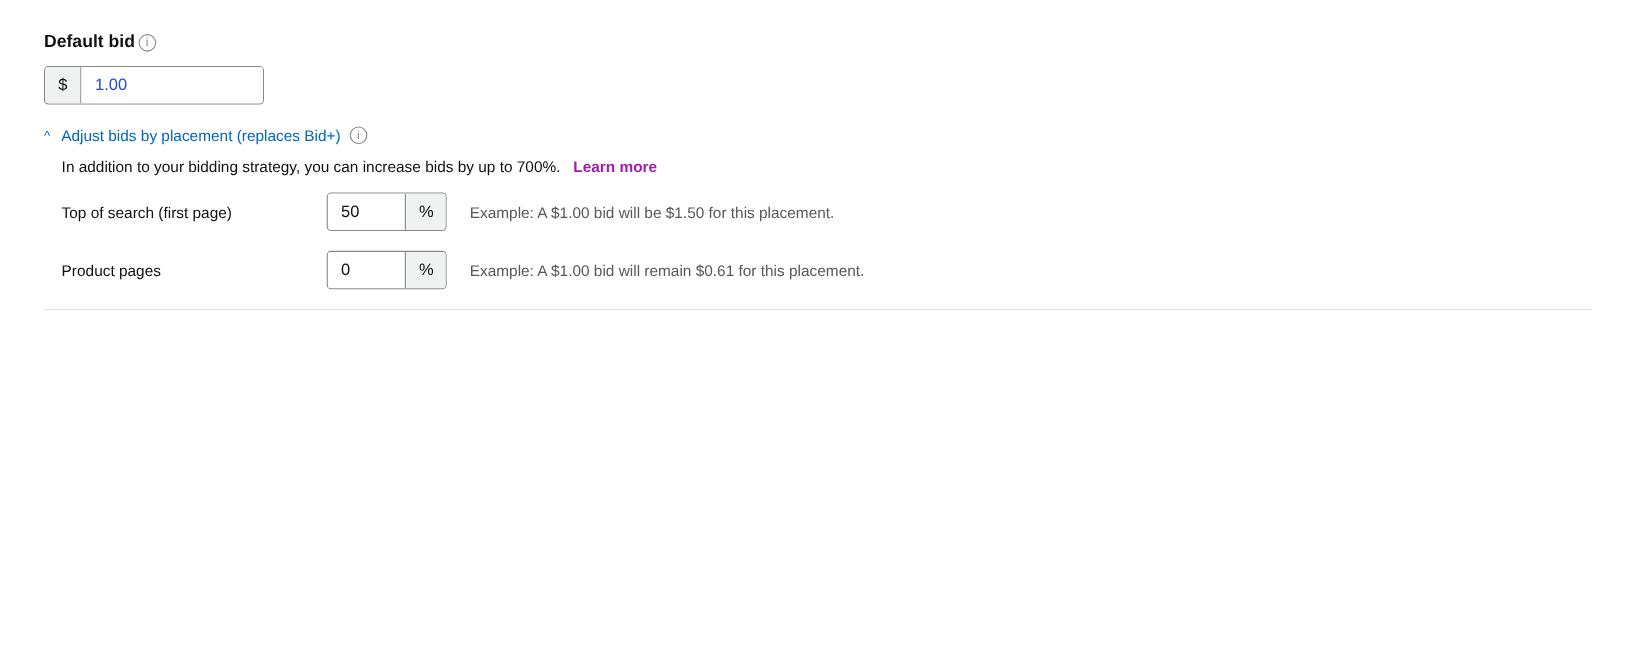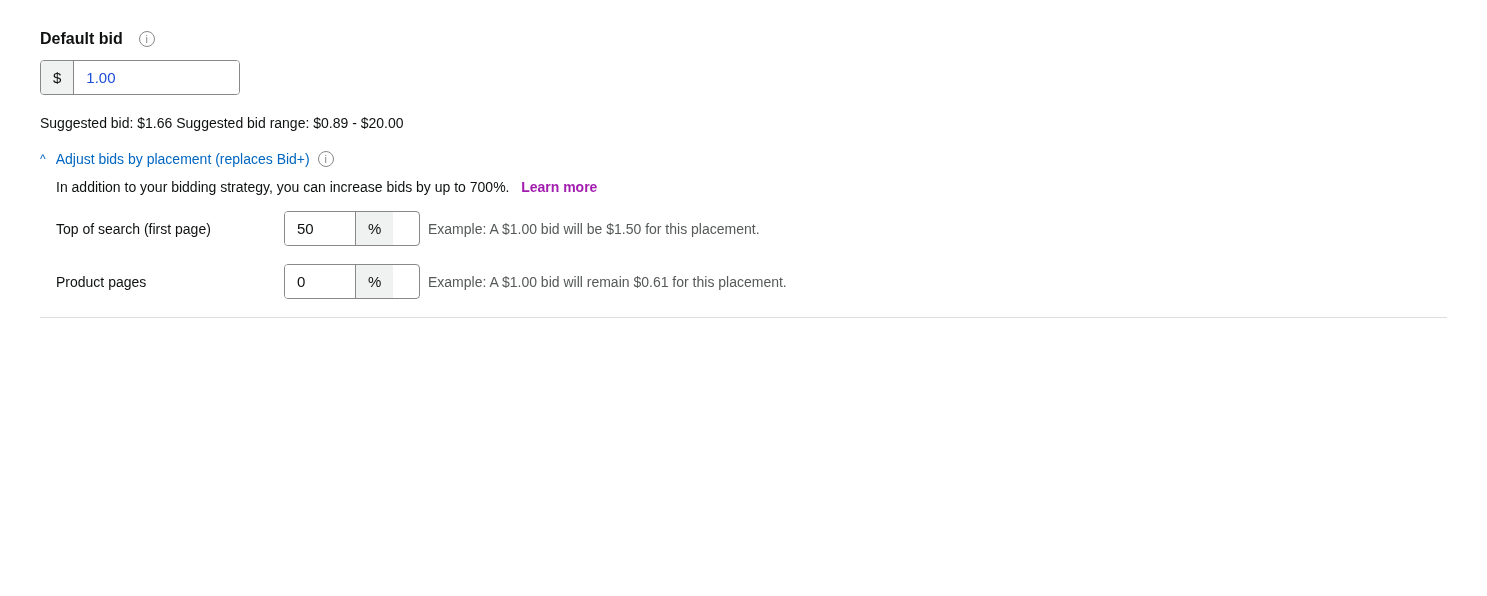--- a/index.html
+++ b/index.html
@@ -21,21 +21,21 @@
     .container {
       padding: 30px 40px;
       max-width: 1487px;
     }
 
     .section-title {
       font-size: 16px;
       font-weight: 700;
       display: flex;
       align-items: center;
-      gap: 16px;
+      gap: 3px;
       margin-bottom: 12px;
       text-align: right;
     }
 
     .info-icon {
       display: inline-flex;
       align-items: center;
       justify-content: center;
       width: 16px;
       height: 16px;
@@ -117,37 +117,37 @@
       text-decoration: none;
       font-size: 14px;
       cursor: pointer;
       font-weight: 600;
     }
 
     .placement-row {
       display: flex;
       align-items: center;
       margin-bottom: 18px;
-      gap: 8px;
+      gap: 21px;
     }
 
     .placement-label {
       font-size: 14px;
       color: #0f1111;
       width: 220px;
       flex-shrink: 0;
     }
 
     .percentage-input-wrapper {
       display: flex;
       align-items: stretch;
       border: 1px solid #888;
       border-radius: 4px;
       overflow: hidden;
-      width: 136px;
+      width: 109px;
     }
 
     .percentage-input {
       border: none;
       outline: none;
       padding: 8px 12px;
       font-size: 15px;
       width: 70px;
       color: #0f1111;
     }
@@ -184,21 +184,20 @@
     <span class="info-icon">
       <span>i</span>
     </span>
   </div>
 
   <div class="bid-input-wrapper">
     <span class="bid-prefix">$</span>
     <input type="text" class="bid-input" value="1.00" style="">
   </div>
 
-  <div class="suggested-bid">Suggested bid: $1.66 Suggested bid range: $0.89 - $20.00</div>
 
   <div class="adjust-bids-toggle">
     <span class="caret">^</span>
     <a class="adjust-bids-link">Adjust bids by placement (replaces Bid+)</a>
     <span class="info-icon">
       <span>i</span>
     </span>
   </div>
 
   <div class="placement-section">

